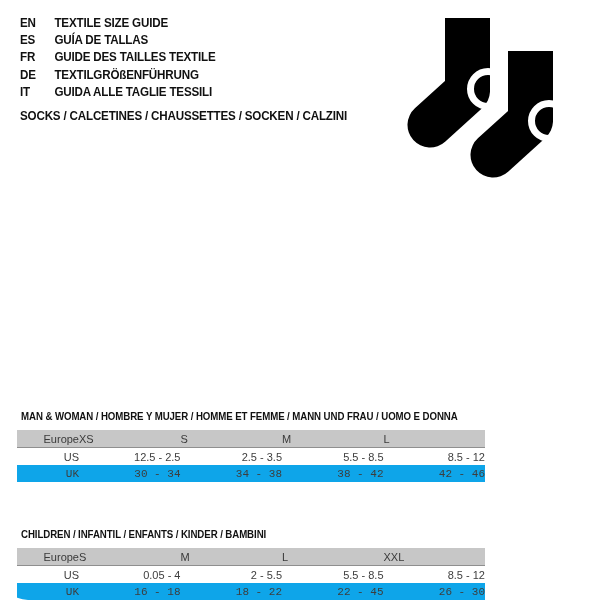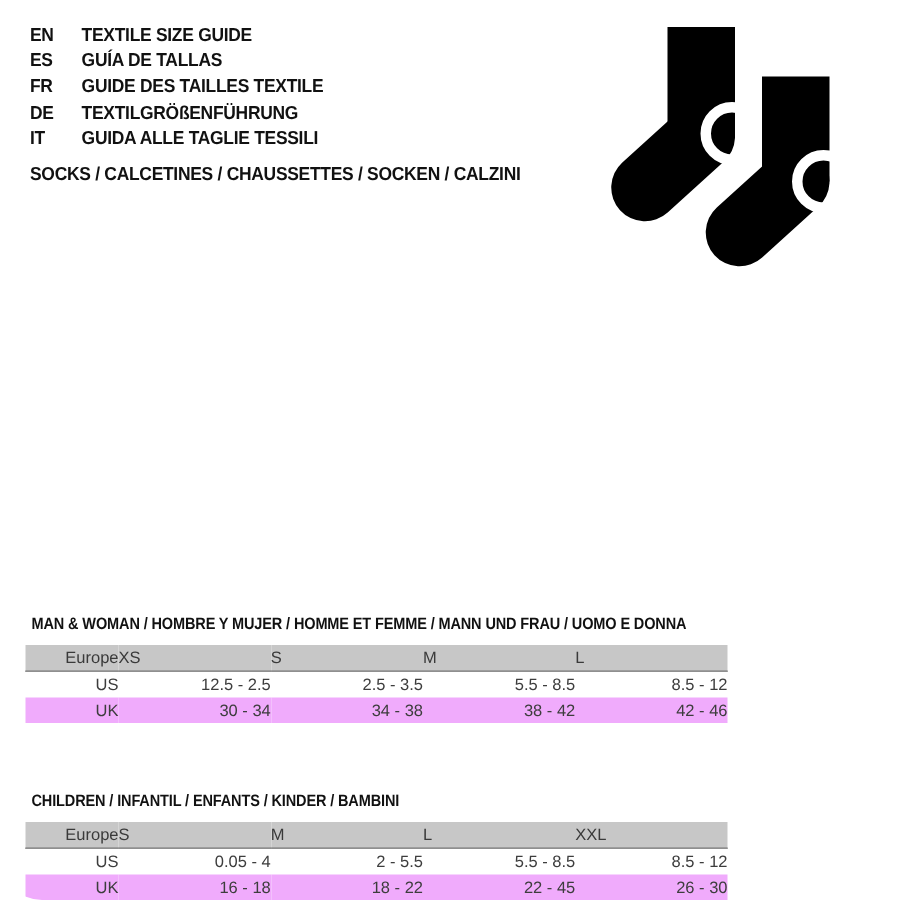--- a/index.html
+++ b/index.html
@@ -95,21 +95,21 @@
   table.sizes thead th.first,
   table.sizes td.first {
     text-align: right;
     padding-left: 22px;
   }
   table.sizes td {
     height: 17px;
     text-align: right;
     padding: 0;
   }
-  table.sizes tbody tr.alt { background: #f0abfc; }
+  table.sizes tbody tr.alt { background: #0ea5e9; font-family: Liberation Mono, monospace; }
 </style>
 </head>
 <body>
 
 <div class="canvas">
 
   <div class="lang-block">
     <div class="lang-row">
       <span class="lang-code">EN</span>
       <span class="lang-label">TEXTILE SIZE GUIDE</span>

